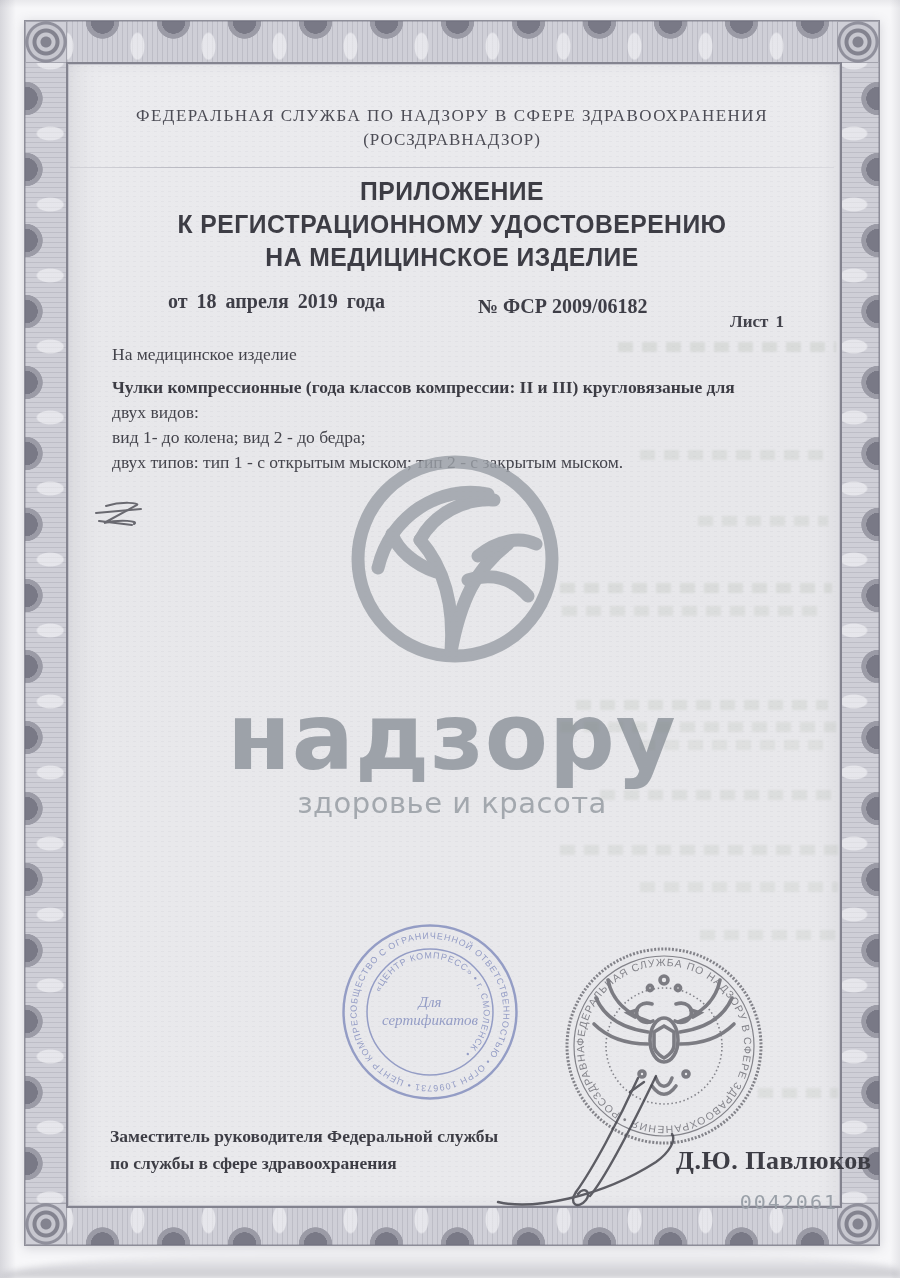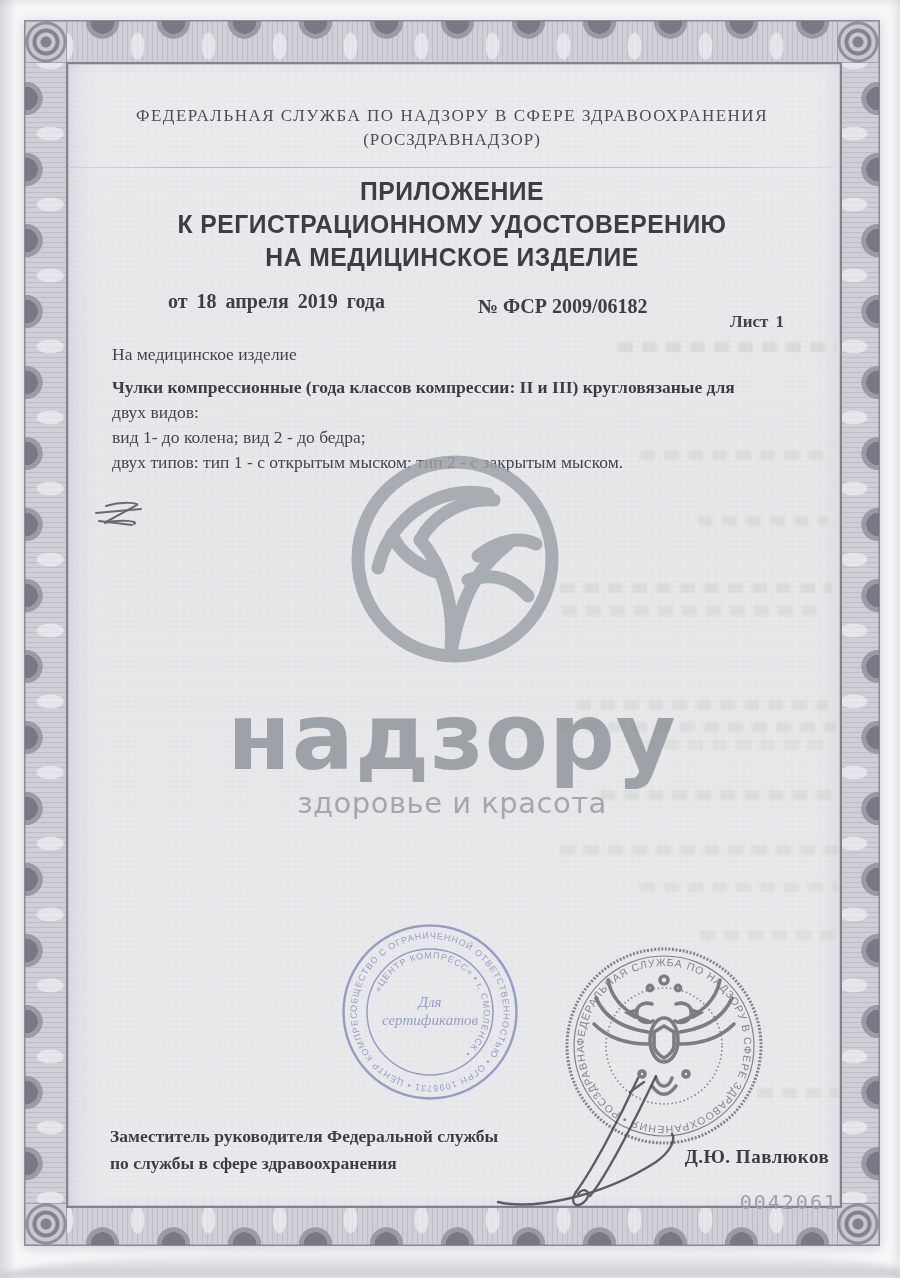--- a/index.html
+++ b/index.html
@@ -114,21 +114,21 @@
     background:repeating-linear-gradient(90deg, rgba(122,138,112,.85) 0 15px, rgba(122,138,112,0) 15px 24px);}
 
   
   .stamp-left{position:absolute;left:336px;top:918px;filter:blur(.5px);opacity:.78;}
   .stamp-right{position:absolute;left:564px;top:946px;filter:blur(.4px);opacity:.72;}
   .signature{position:absolute;left:480px;top:1070px;opacity:.85;}
   .zmark{position:absolute;left:94px;top:498px;opacity:.8;}
 
   .pos1{left:110px;top:1126px;font-size:17.5px;font-weight:700;color:#3d3d45;}
   .pos2{left:110px;top:1153px;font-size:17.5px;font-weight:700;color:#3d3d45;}
-  .signer{left:676px;top:1146px;width:162px;text-align:center;font-size:19px;
+  .signer{left:676px;top:1146px;width:162px;text-align:center;font-size:26px;
     font-weight:700;letter-spacing:.5px;color:#3d3d45;}
   .serial{left:738px;top:1190px;width:100px;text-align:right;
     font-family:"DejaVu Sans Mono", monospace;font-size:20px;letter-spacing:2px;color:#9aa0a8;}
 </style>
 </head>
 <body>
 
 <div class="scan">
 
   <div class="frame">

